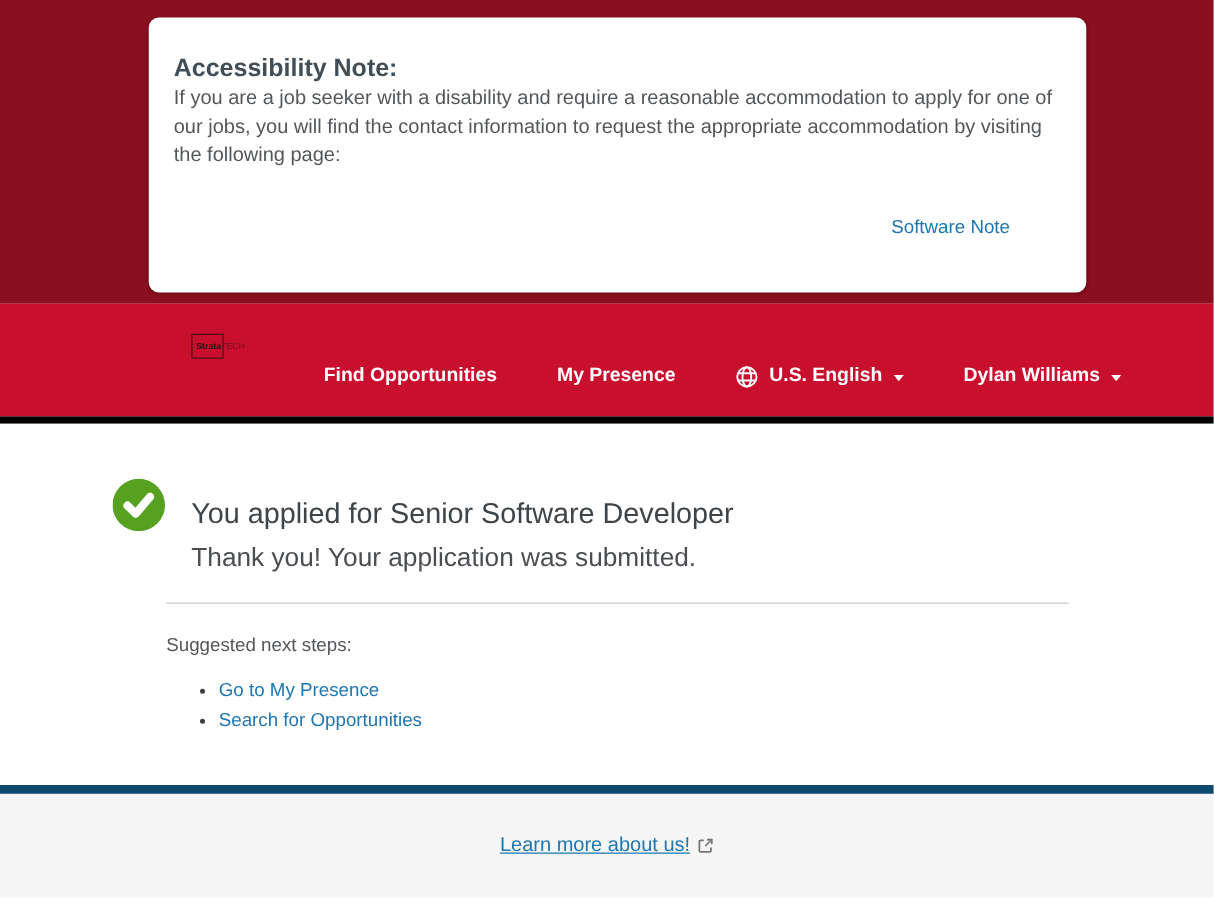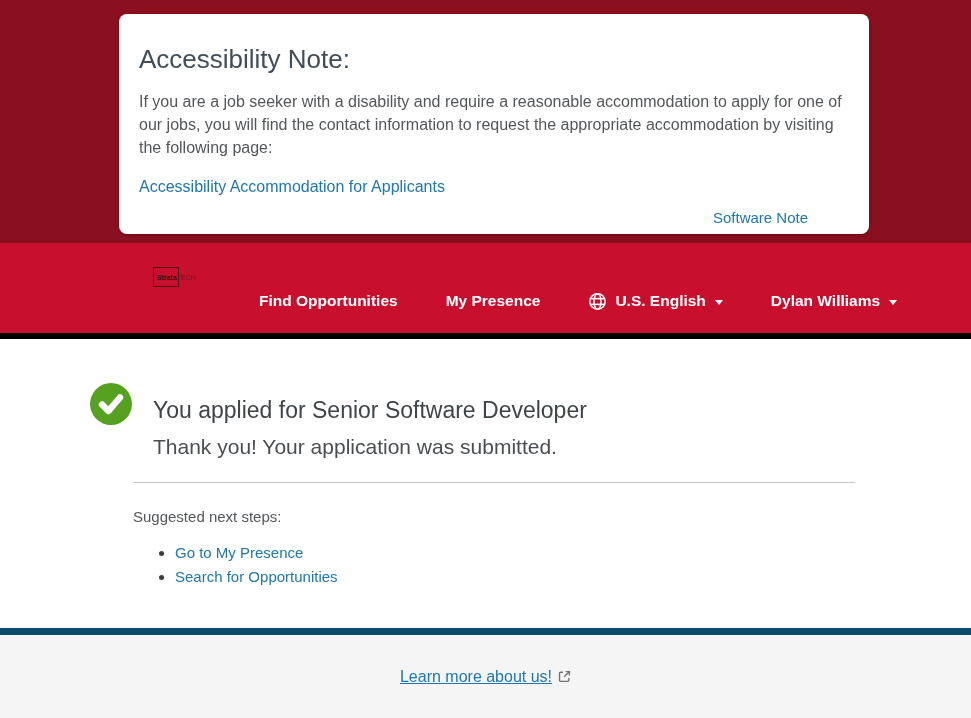--- a/index.html
+++ b/index.html
@@ -19,31 +19,30 @@
   .note-card {
     position: absolute;
     left: 119px; top: 14px;
     width: 750px; height: 220px;
     background: #ffffff;
     border-radius: 8px;
     padding: 30px 20px 0 20px;
     box-shadow: 0 1px 3px rgba(0,0,0,0.25);
   }
   .note-title {
-    font-size: 26px;
-    font-weight: 400;
+    font-size: 20px;
+    font-weight: 700;
     color: #414E58;
-    margin-bottom: 15px;
   }
   .note-body {
     font-size: 16px;
     line-height: 1.44;
     color: #54575A;
     max-width: 706px;
-    margin-bottom: 19px;
+    margin-bottom: 37px;
   }
   .note-link {
     font-size: 16px;
     color: #1E76B2;
     text-decoration: none;
     cursor: pointer;
   }
   .dismiss-row {
     text-align: right;
     margin-top: 13px;
@@ -175,21 +174,20 @@
   }
   .ext-icon { display: inline-flex; }
 </style>
 </head>
 <body>
 
 <div class="hero">
   <div class="note-card">
     <div class="note-title">Accessibility Note:</div>
     <div class="note-body">If you are a job seeker with a disability and require a reasonable accommodation to apply for one of our jobs, you will find the contact information to request the appropriate accommodation by visiting the following page:</div>
-    <a class="note-link">Accessibility Accommodation for Applicants</a>
     <div class="dismiss-row">
       <a class="dismiss-link">Software Note</a>
     </div>
   </div>
 </div>
 
 <div class="navbar">
   <div class="logo-box">
     <span class="logo-alt"><span class="p1">Strata</span><span class="p2">TECH</span></span>
   </div>

